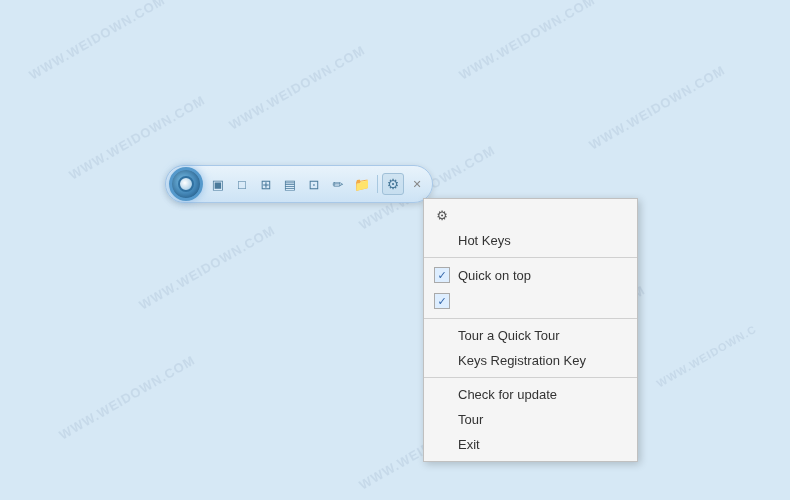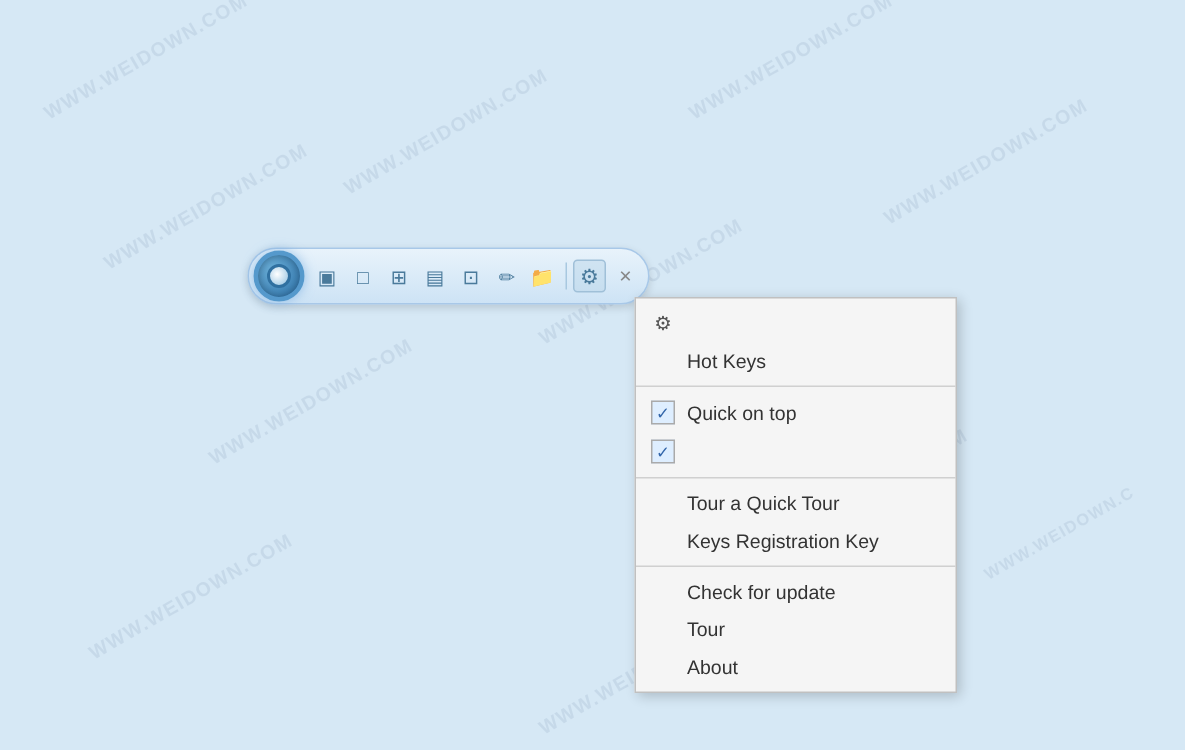--- a/index.html
+++ b/index.html
@@ -261,16 +261,16 @@
     <span class="menu-label">Check for update</span>
   </div>
 
   <div class="menu-item">
     <span class="no-check"></span>
     <span class="menu-label">Tour</span>
   </div>
 
   <div class="menu-item">
     <span class="no-check"></span>
-    <span class="menu-label">About</span>
+    <span class="menu-label">Exit</span>
   </div>
 
 </div>
 
 </body></html>

